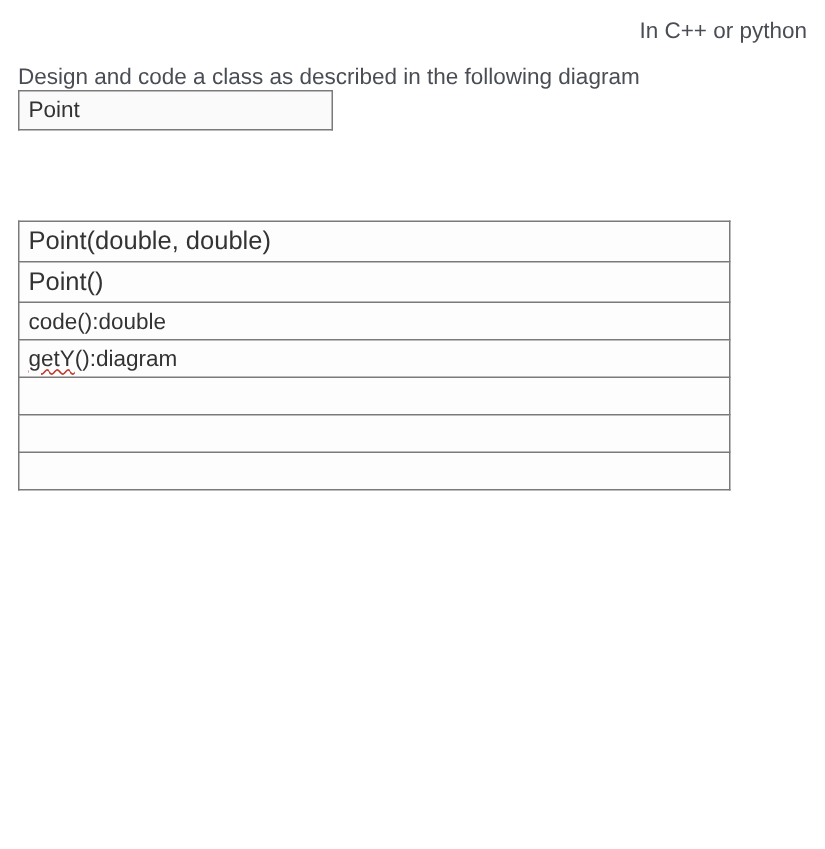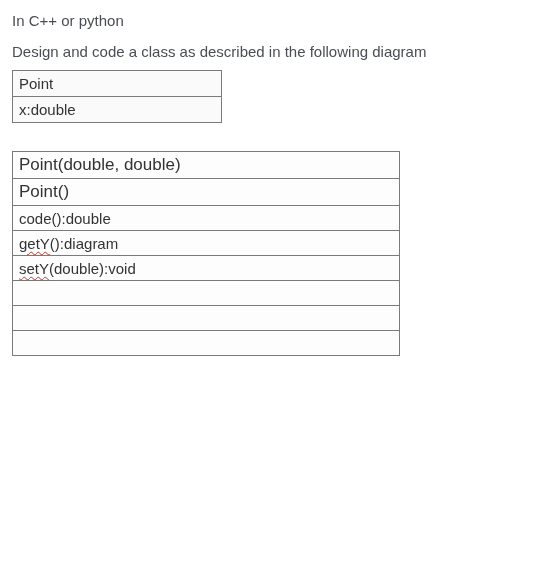--- a/index.html
+++ b/index.html
@@ -12,42 +12,43 @@
       background: #ffffff;
       padding: 12px;
       width: 550px;
       color: #3c3f44;
     }
     .header-line {
       font-size: 15px;
       color: #4a4e54;
       margin-bottom: 14px;
       font-weight: 400;
+      text-align: right;
     }
     .subtitle {
       font-size: 15px;
       color: #4a4e54;
-      margin-bottom: 10px;
+      margin-bottom: 0;
       font-weight: 400;
     }
     .table1 {
       border-collapse: collapse;
-      margin-bottom: 28px;
+      margin-bottom: 60px;
       width: 210px;
     }
     .table1 td {
       border: 1px solid #7a7a7a;
       padding: 4px 6px;
       font-size: 15px;
       color: #333;
       background: #fafafa;
     }
     .table2 {
       border-collapse: collapse;
-      width: 388px;
+      width: 475px;
     }
     .table2 td {
       border: 1px solid #7a7a7a;
       padding: 3px 6px;
       font-size: 15px;
       color: #333;
       height: 25px;
       background: #fdfdfd;
     }
     .table2 tr:nth-child(-n+2) td {
@@ -67,44 +68,38 @@
 
 <div class="subtitle">
   <span>Design and code a </span><span>class</span><span> as described in the following diagram</span>
 </div>
 
 <table class="table1">
   <tbody>
       <tr>
         <td>Point</td>
       </tr>
-  <tr>
-        <td>x:double</td>
-      </tr>
 </tbody>
   </table>
 
 <table class="table2">
   <tbody>
       <tr>
         <td>Point(double, double)</td>
       </tr>
   <tr>
         <td>Point()</td>
       </tr>
   <tr>
         <td>code():double</td>
       </tr>
   <tr>
         <td><span class="spell-wavy">getY</span><span>():diagram</span></td>
       </tr>
   <tr>
-        <td><span class="spell-wavy">setY</span><span>(double):void</span></td>
-      </tr>
-  <tr>
         <td></td>
       </tr>
   <tr>
         <td></td>
       </tr>
   <tr>
         <td></td>
       </tr>
 </tbody>
   </table>

